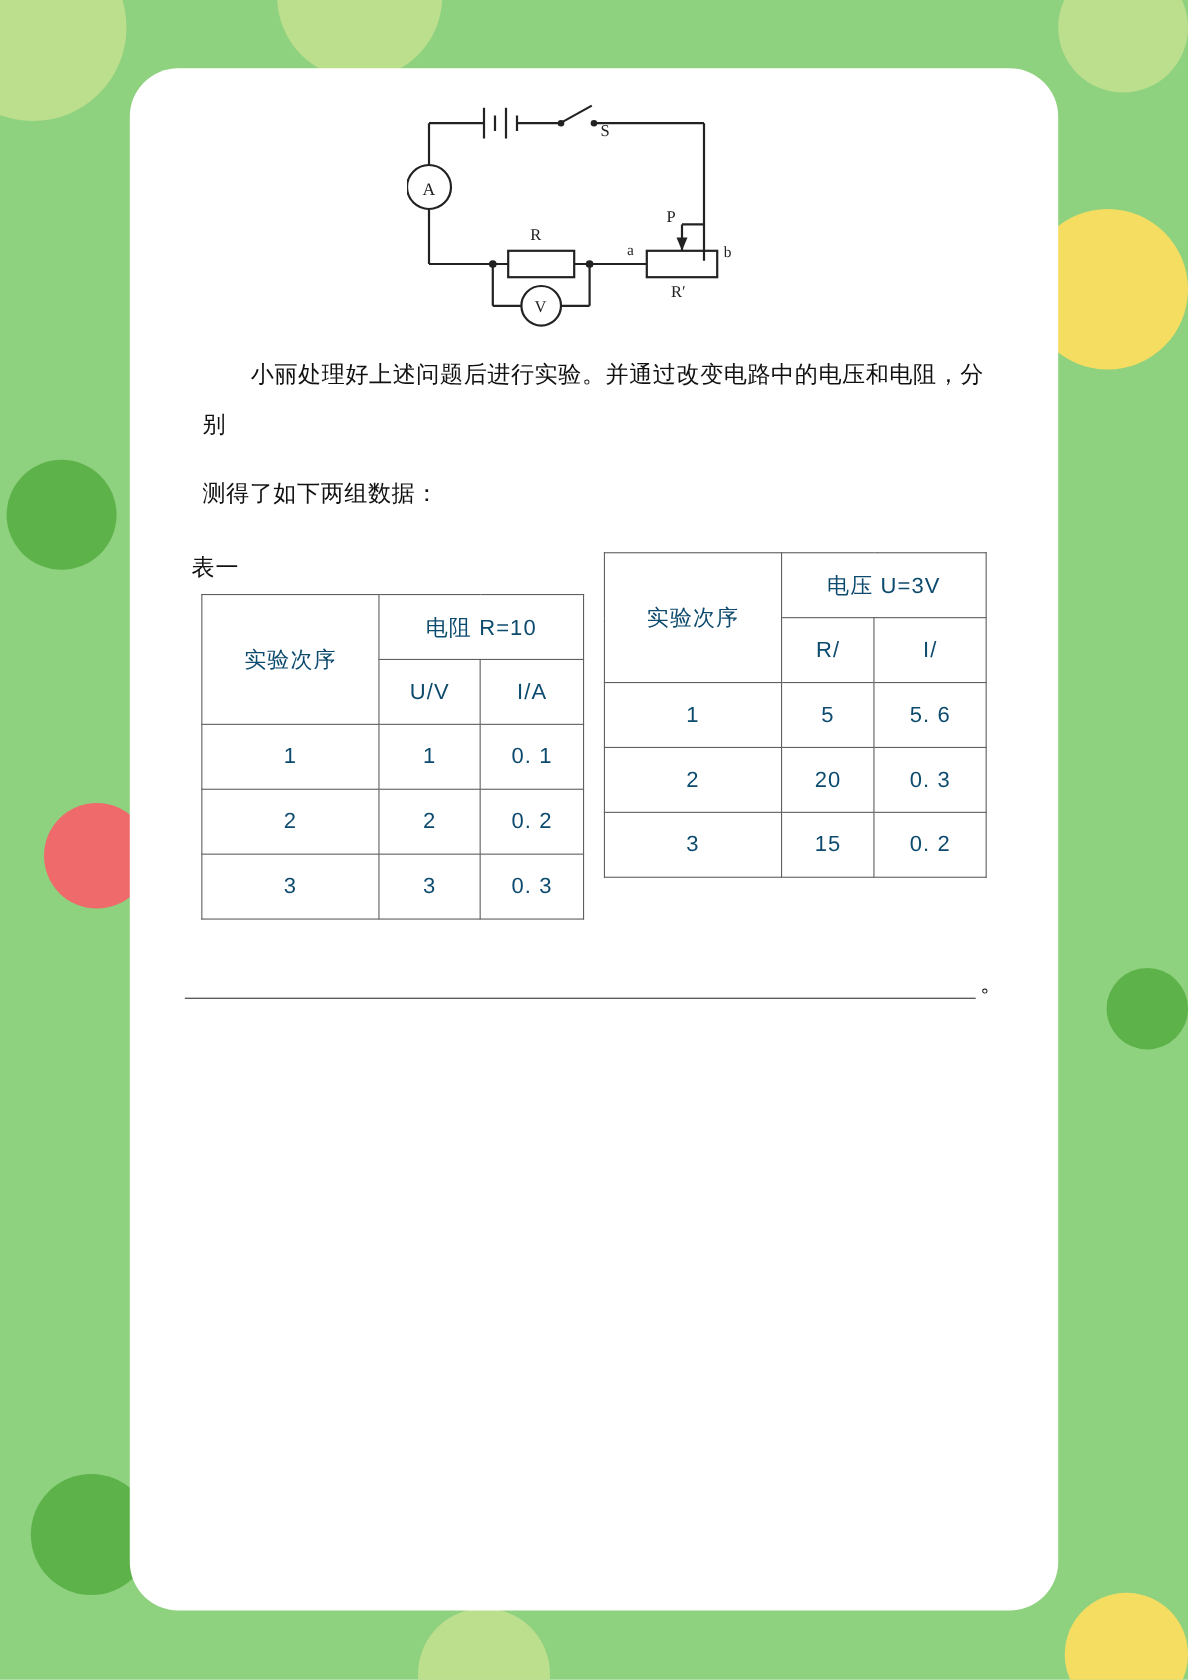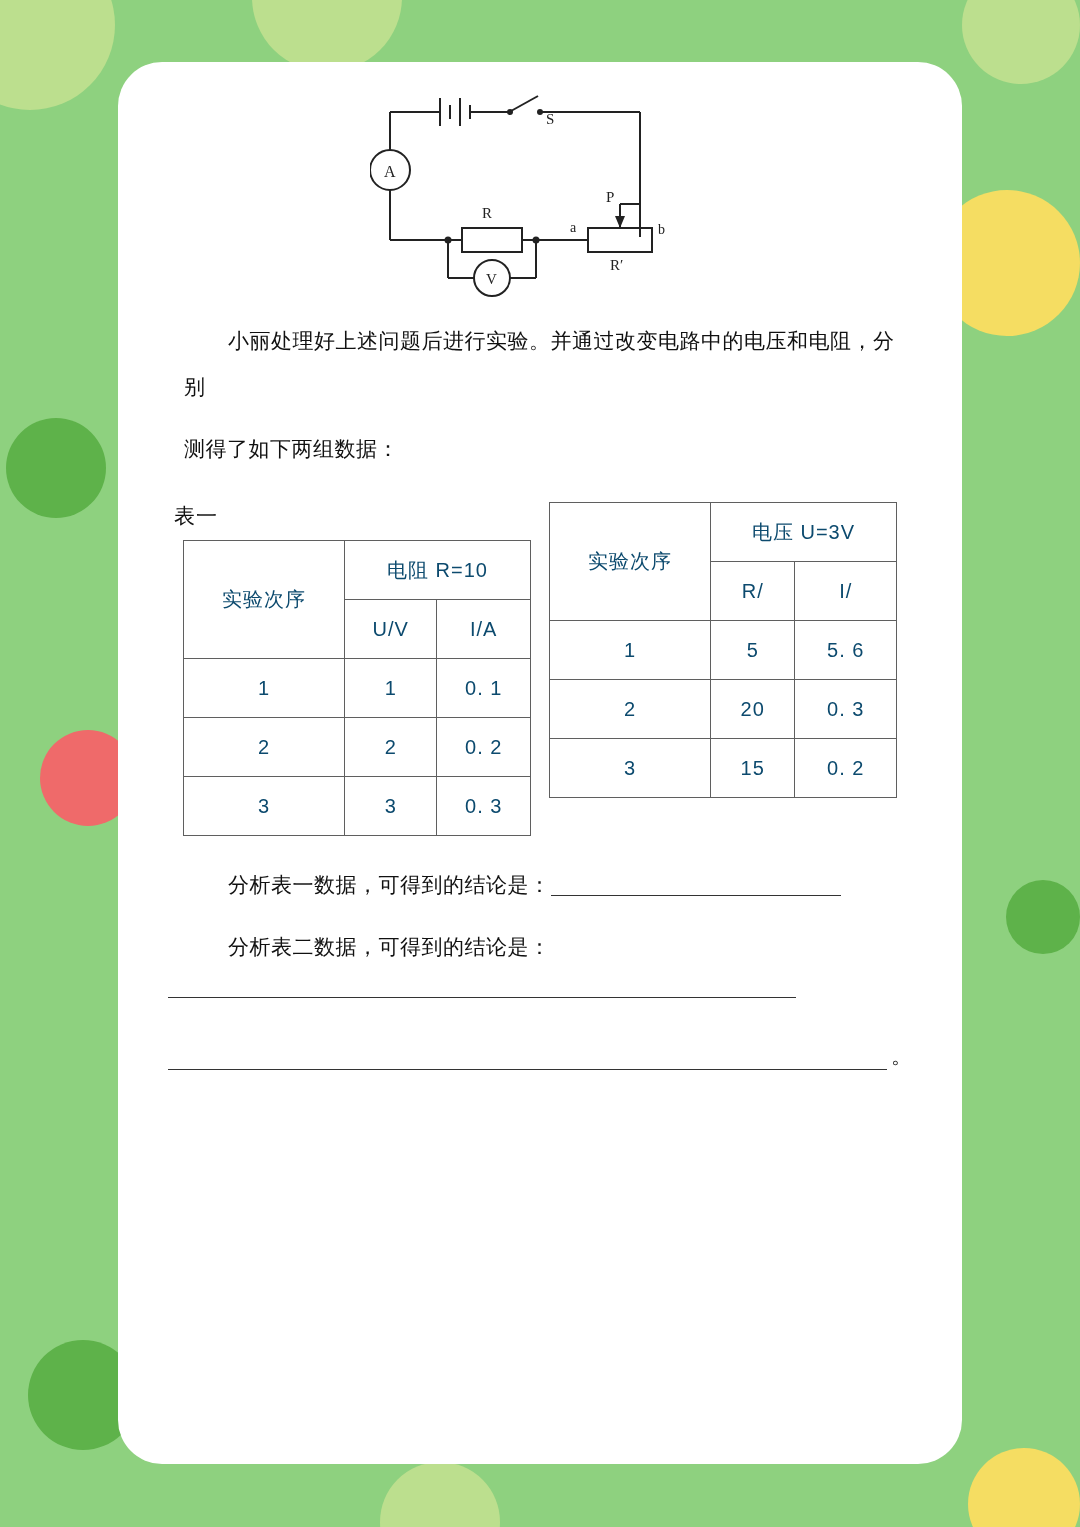--- a/index.html
+++ b/index.html
@@ -221,29 +221,20 @@
           <td>3</td>
           <td>15</td>
           <td>0. 2</td>
         </tr>
       </tbody>
           </table>
     </div>
 
   </div>
 
-  <div class="para-block" style="margin-top:26px;">
-    <p class="para indent">
-      <span>分析表一数据，可得到的结论是：</span><span class="blank-line" style="width:290px;"></span>
-    </p>
-    <p class="para indent">
-      <span>分析表二数据，可得到的结论是：</span>
-    </p>
-    <div class="full-rule short"></div>
-  </div>
 
   <div class="para-block" style="margin-top:12px;">
     <div class="rule-row" style="margin-top:44px;">
       <div class="full-rule" style="flex:1;margin:0;"></div>
       <span class="tail">。</span>
     </div>
   </div>
 
   <div class="ans-block">
   </div>

